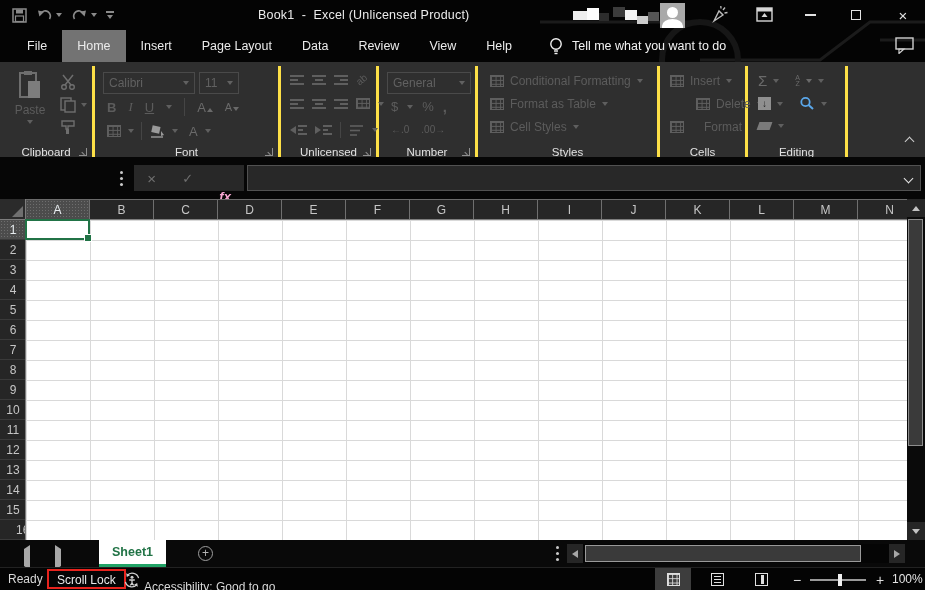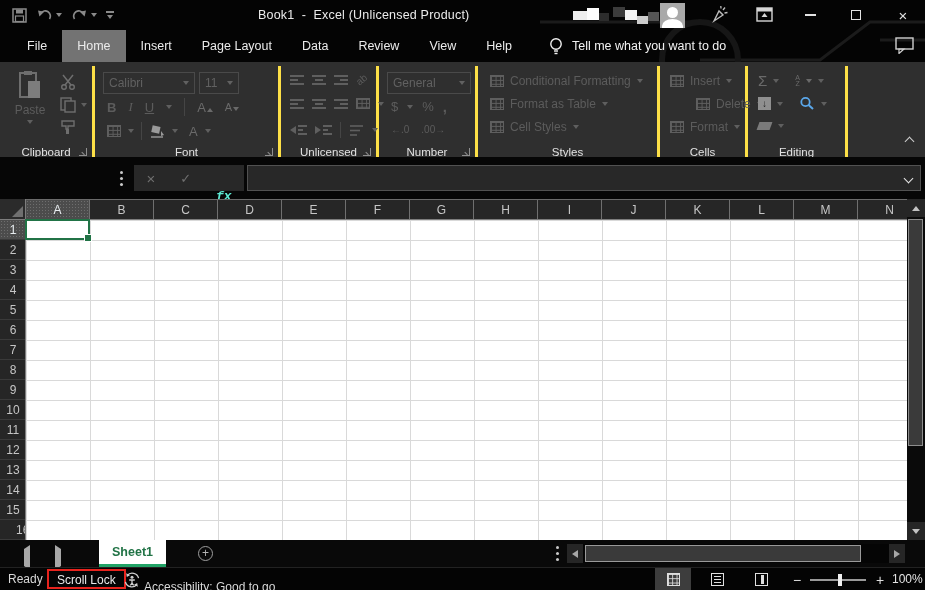--- a/index.html
+++ b/index.html
@@ -55,21 +55,21 @@
   .bigA{font-size:13px;color:#6a6a6a;}
   .fillbox{width:13px;height:13px;background:#8f8f8f;color:#222;font-size:10px;line-height:13px;text-align:center;}
   .eraser{width:13px;height:8px;background:#7a7a7a;transform:skewX(-20deg);}
   .vdots{width:3px;height:3px;border-radius:50%;background:#c9c9c9;box-shadow:0 6px 0 #c9c9c9,0 12px 0 #c9c9c9;}
   .collapse-chev{position:absolute;right:12px;bottom:8px;color:#cfcfcf;}
 
   
   .formularow{position:absolute;top:157px;left:0;width:925px;height:42px;background:#060606;z-index:2;}
   .namebox{position:absolute;left:4px;top:8px;width:104px;height:26px;background:#282828;border:1px solid #515151;display:flex;align-items:center;justify-content:space-between;padding:0 7px;color:#f0f0f0;font-size:13px;}
   .fxstrip{position:absolute;left:134px;top:8px;width:110px;height:26px;background:#282828;display:flex;align-items:center;justify-content:space-around;color:#6f6f6f;font-size:13px;}
-  .fxstrip .fx{color:#5eead4;font-style:italic;font-weight:bold;font-family:Liberation Mono, monospace;margin-top:36px;}
+  .fxstrip .fx{color:#f9a8d4;font-style:italic;font-weight:bold;font-family:Liberation Sans, sans-serif;margin-top:36px;}
   .finput{position:absolute;left:247px;top:8px;width:674px;height:26px;background:#282828;border:1px solid #515151;display:flex;align-items:center;justify-content:flex-end;padding-right:8px;color:#dcdcdc;}
 
   
   .sheet{position:absolute;top:199px;left:0;width:907px;height:341px;background:#fff;z-index:2;}
   .corner{position:absolute;left:0;top:0;width:26px;height:21px;background:#2b2b2b;border-right:1px solid #7d7d7d;border-bottom:1px solid #7d7d7d;}
   .corner::after{content:"";position:absolute;right:2px;bottom:2px;width:0;height:0;border-left:11px solid transparent;border-bottom:11px solid #6f6f6f;}
   .colheaders{position:absolute;left:26px;top:0;width:881px;height:21px;background:var(--header-bg,#262626);overflow:hidden;border-bottom:1px solid #7d7d7d;border-top:1px solid #6a6a6a;}
   .colh{position:absolute;top:0;width:64px;height:21px;line-height:20px;text-align:center;font-size:12px;color:#c6c6c6;border-right:1px solid #6f6f6f;}
   .rowheaders{position:absolute;left:0;top:21px;width:26px;height:320px;background:var(--header-bg,#262626);border-right:1px solid #7d7d7d;overflow:hidden;}
   .rowh{position:absolute;left:0;width:26px;height:20px;line-height:20px;text-align:center;font-size:12px;color:#c6c6c6;border-bottom:1px solid #3a3a3a;}
@@ -397,21 +397,21 @@
       <div class="rrow" style="left:10px;top:8px;gap:6px;">
         <span class="mgrid"></span>
         <span class="dimtxt">Insert</span>
         <span class="caret"></span>
       </div>
       <div class="rrow" style="left:10px;top:31px;gap:6px;margin-left:26px;">
         <span class="mgrid"></span>
         <span class="dimtxt">Delete</span>
         <span class="caret"></span>
       </div>
-      <div class="rrow" style="left:10px;top:54px;gap:6px;">
+      <div class="rrow" style="left:10px;top:54px;gap:20px;">
         <span class="mgrid"></span>
         <span class="dimtxt">Format</span>
         <span class="caret"></span>
       </div>
       <span class="glabel">Cells</span>
     </div>
 
     <div class="rgroup" style="left:748px;width:100px;">
       <div class="rrow" style="left:10px;top:6px;gap:6px;">
         <span class="dimtxt" style="font-size:15px;color:#6a6a6a;">Σ</span>

